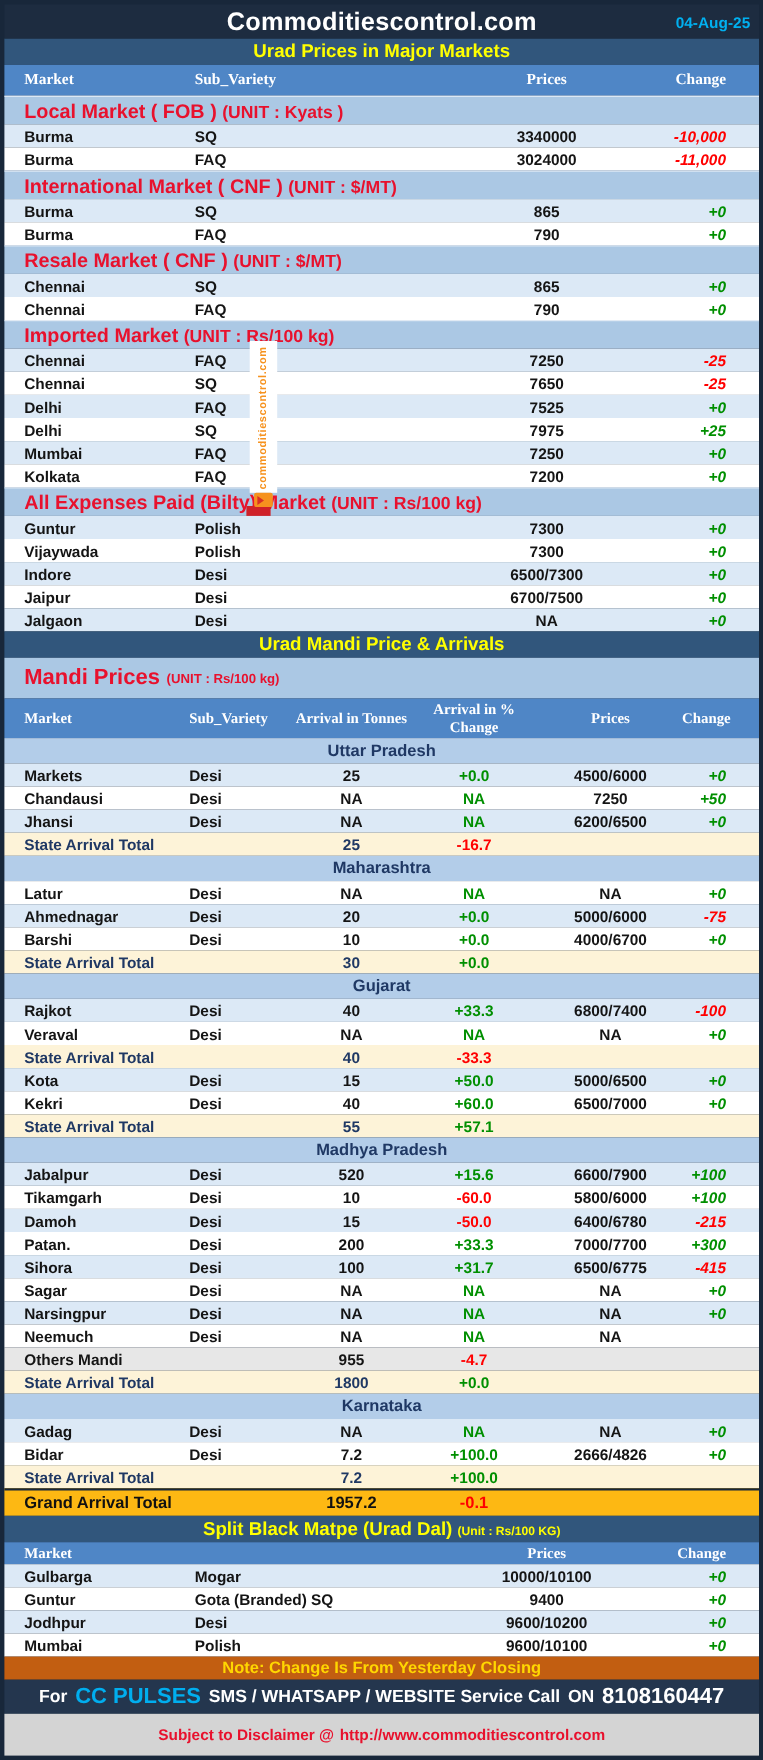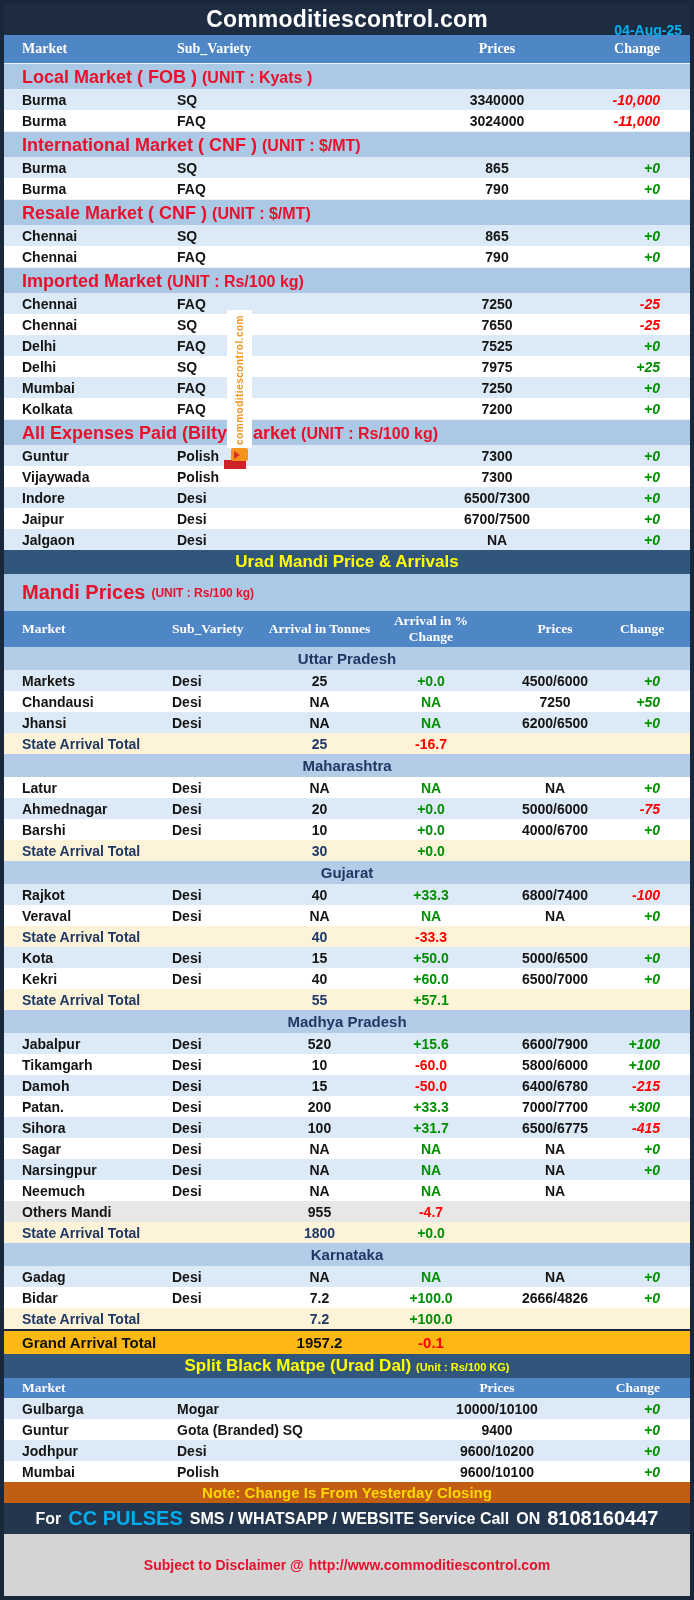--- a/index.html
+++ b/index.html
@@ -6,21 +6,21 @@
   body { font-family:"Liberation Sans", sans-serif; background:#444; }
   .page {
     width:694px; height:1600px; background:#18273a; padding:4px;
     position:relative; font-weight:700; display:flex; flex-direction:column;
     overflow:hidden;
   }
   
   .top-bar { background:#1d2c40; height:31px; position:relative;
              display:flex; align-items:center; justify-content:center; flex:none; }
   .site-title { color:#ffffff; font-size:23px; letter-spacing:0.2px; }
-  .date { position:absolute; right:8px; top:18px; color:#00b0f0; font-size:14px; }
+  .date { position:absolute; right:8px; top:8px; color:#00b0f0; font-size:14px; }
   .title-bar { background:#31567c; color:#ffff00; text-align:center;
                font-size:17px; height:24px; line-height:24px; flex:none; }
   .title-bar .unit-sm { font-size:11px; }
   
   .g4 { display:grid; grid-template-columns:155px 1fr 170px 78px;
         padding:0 30px 0 18px; align-items:center; }
   .g6 { display:grid; grid-template-columns:150px 95px 105px 118px 130px 1fr;
         padding:0 30px 0 18px; align-items:center; }
   .thead { background:#4f86c6; color:#ffffff; font-size:14px; flex:none;font-family:Liberation Serif, serif; }
   .thead4 { height:28px; }
@@ -77,20 +77,21 @@
 </head>
 <body>
 
 <div class="page">
 
   <div class="top-bar">
     <div class="site-title">Commoditiescontrol.com</div>
     <div class="date">04-Aug-25</div>
   </div>
 
+  <div class="title-bar">Urad Prices in Major Markets</div>
   <div class="g4 thead thead4">
     <div>Market</div>
     <div>Sub_Variety</div>
     <div class="c-center">Prices</div>
     <div class="h-right">Change</div>
   </div>
   <div id="major-body">
       <div class="section-band">
         <div class="sec-t">Local Market ( FOB )</div>
         <div class="sec-u">(UNIT : Kyats )</div>

